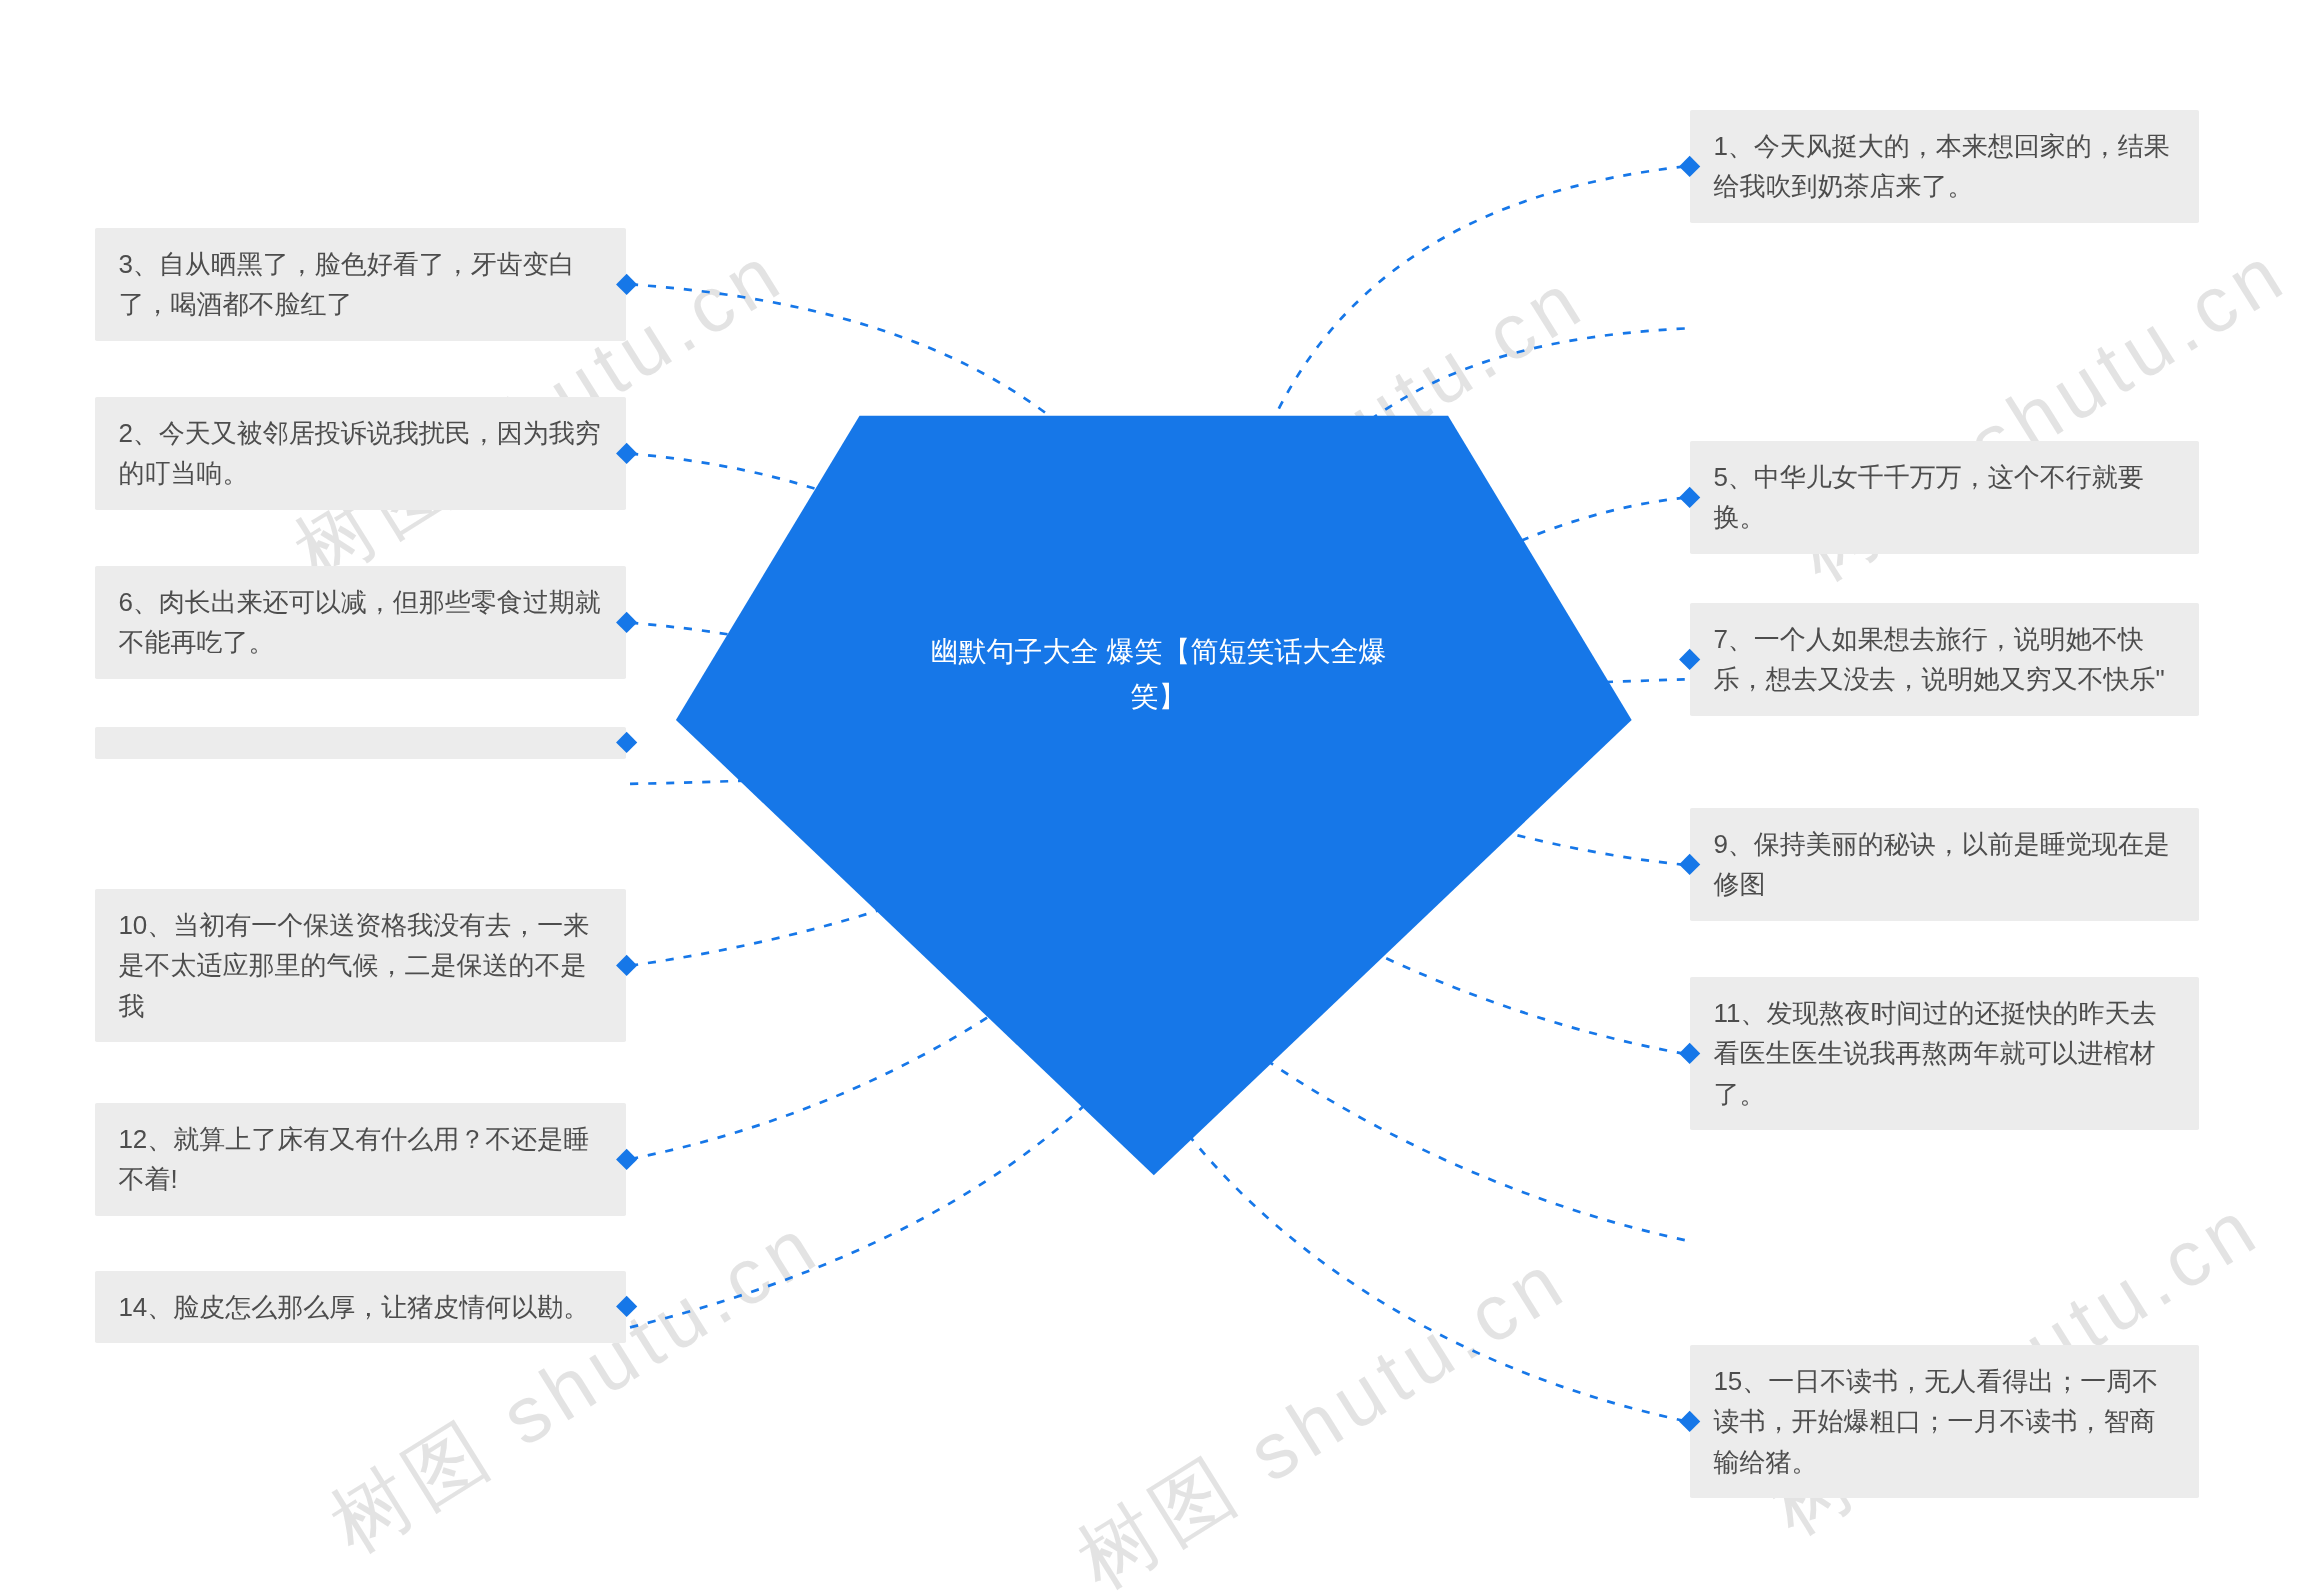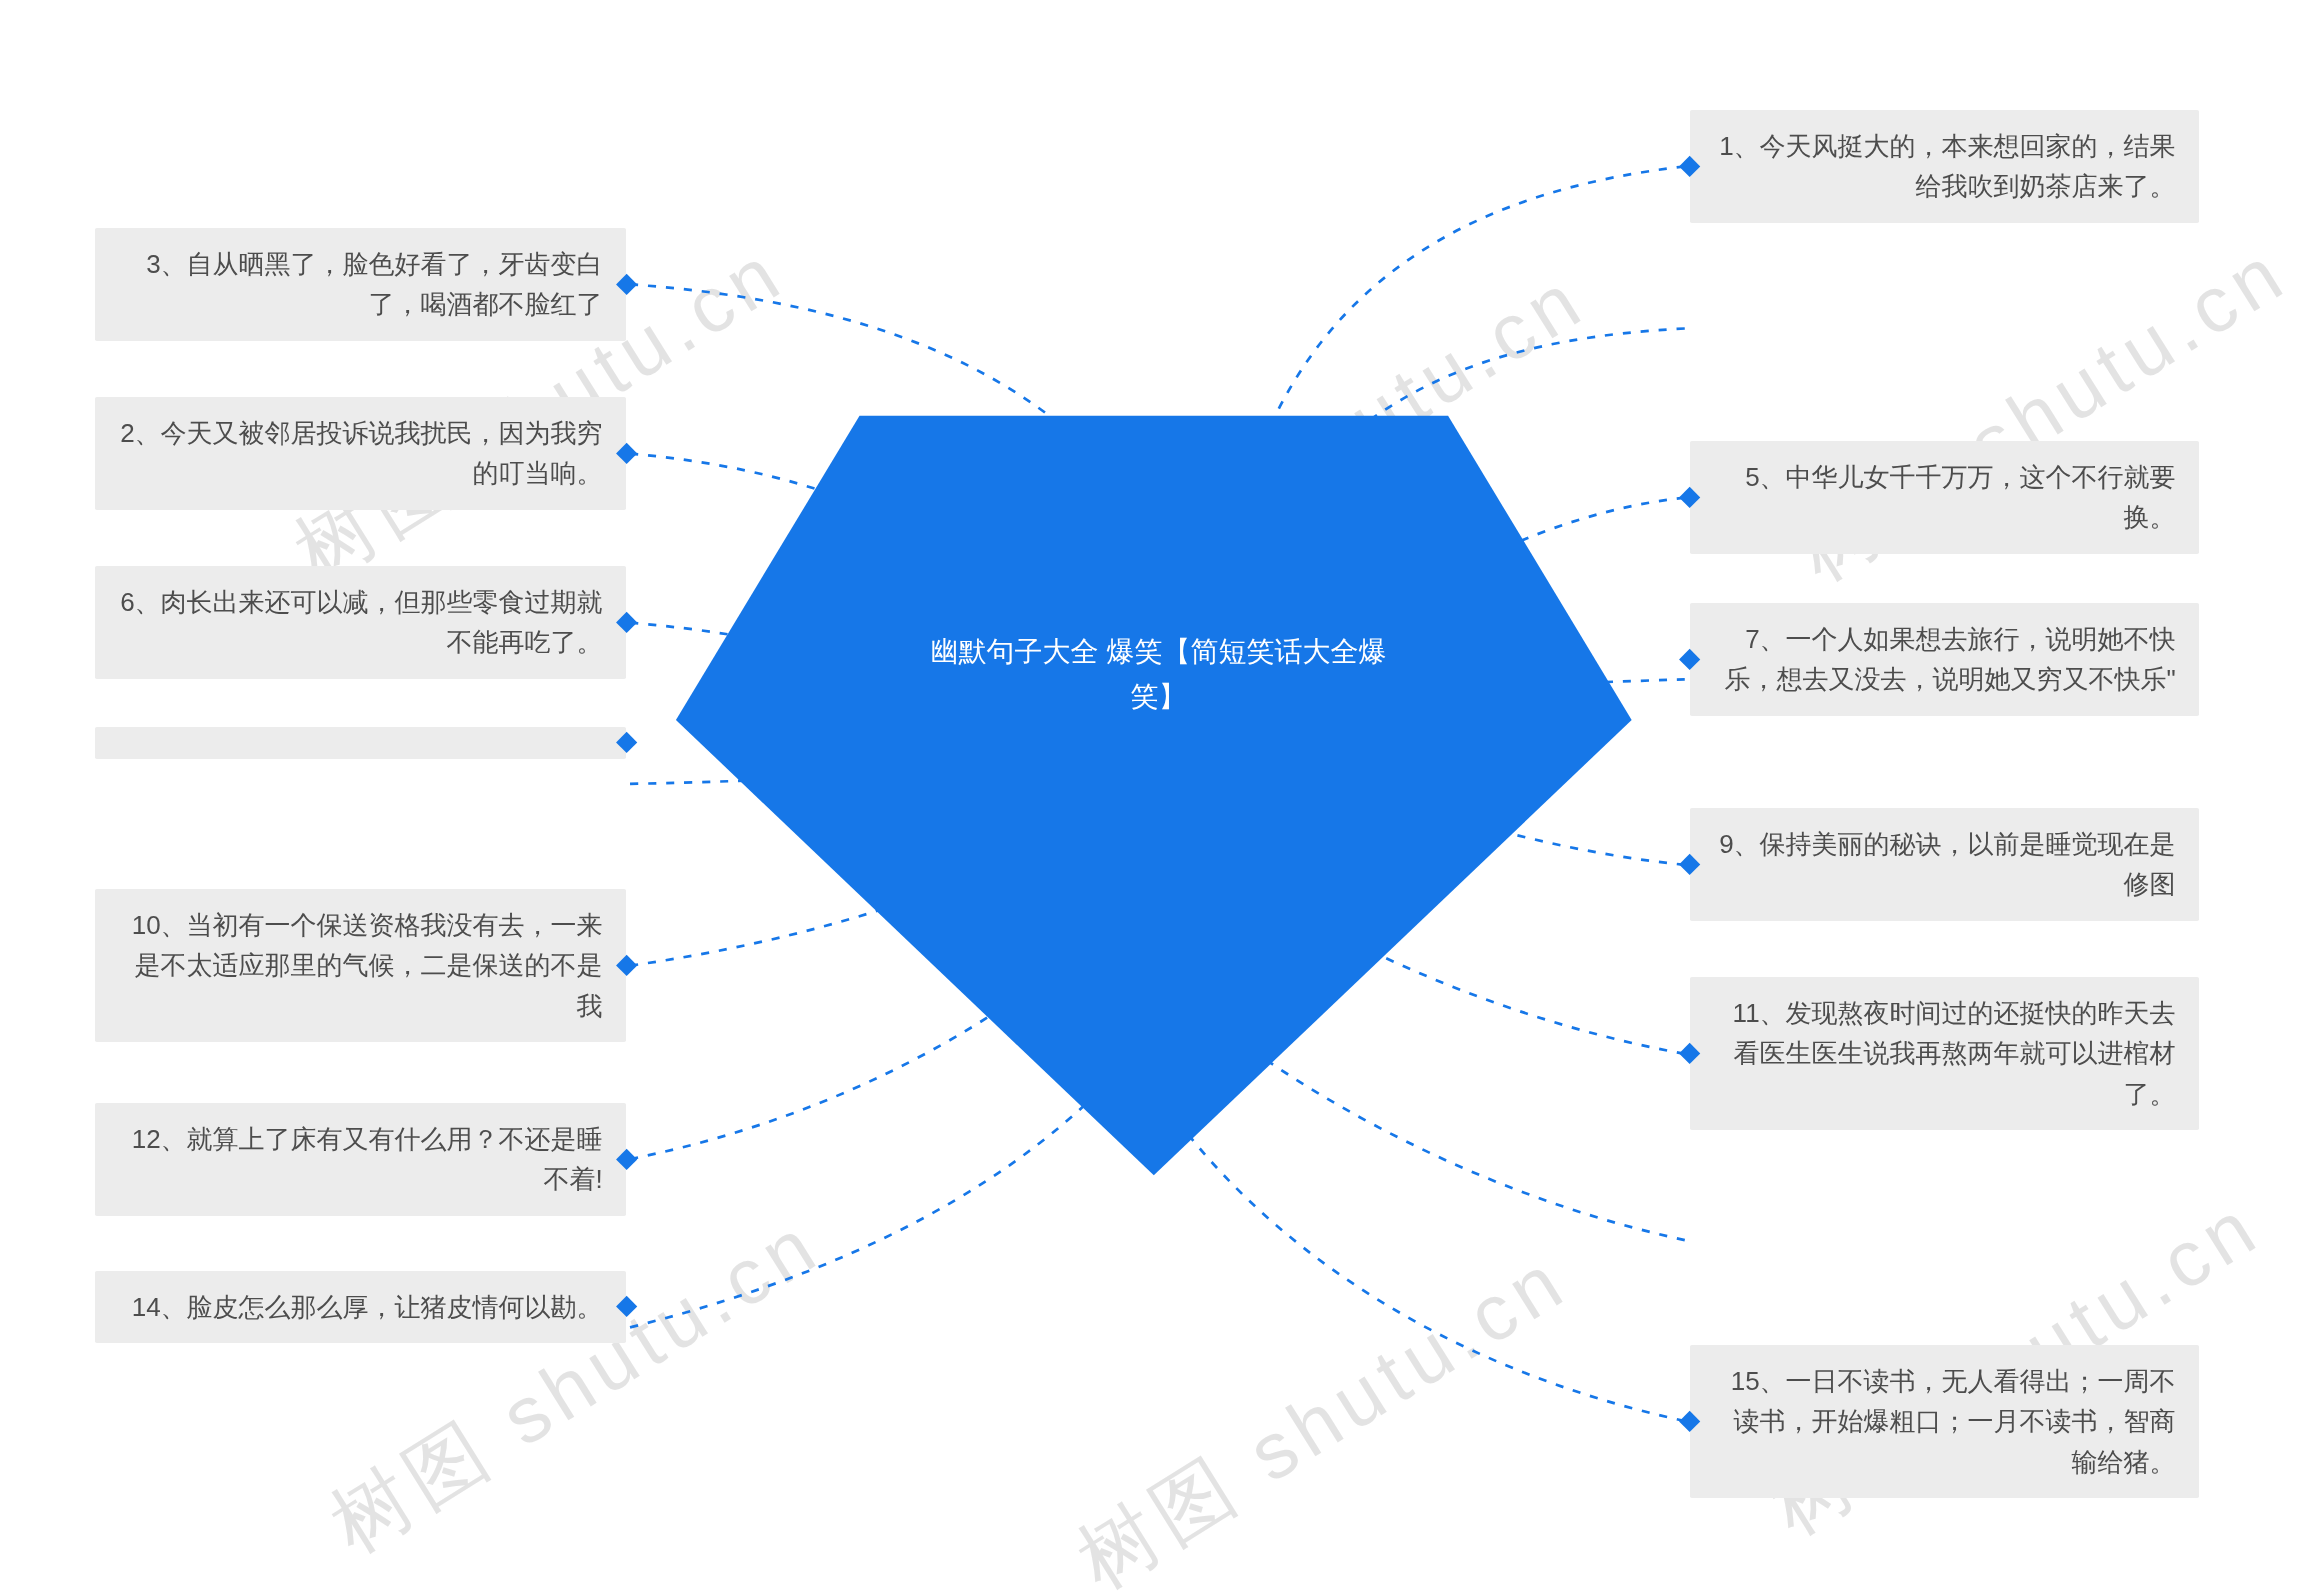--- a/index.html
+++ b/index.html
@@ -48,21 +48,21 @@
   .item {
     position: absolute;
     z-index: 3;
     box-sizing: border-box;
     background: var(--node-bg, #ececec);
     color: var(--node-text, #4d4d4d);
     font-size: 26px;
     line-height: 1.55;
     padding: 16px 23.4px;
     border-radius: 1.8px;
-    text-align: right;
+    text-align: left;
   }
   .item.left  { left: 95px;  width: 531px; }
   .item.right { left: 1690px; width: 509px; }
   .diamond {
     position: absolute;
     width: 15.3px; height: 15.3px;
     background: var(--accent, #1677e8);
     transform: rotate(45deg);
     top: calc(50% - 7.7px);
   }

